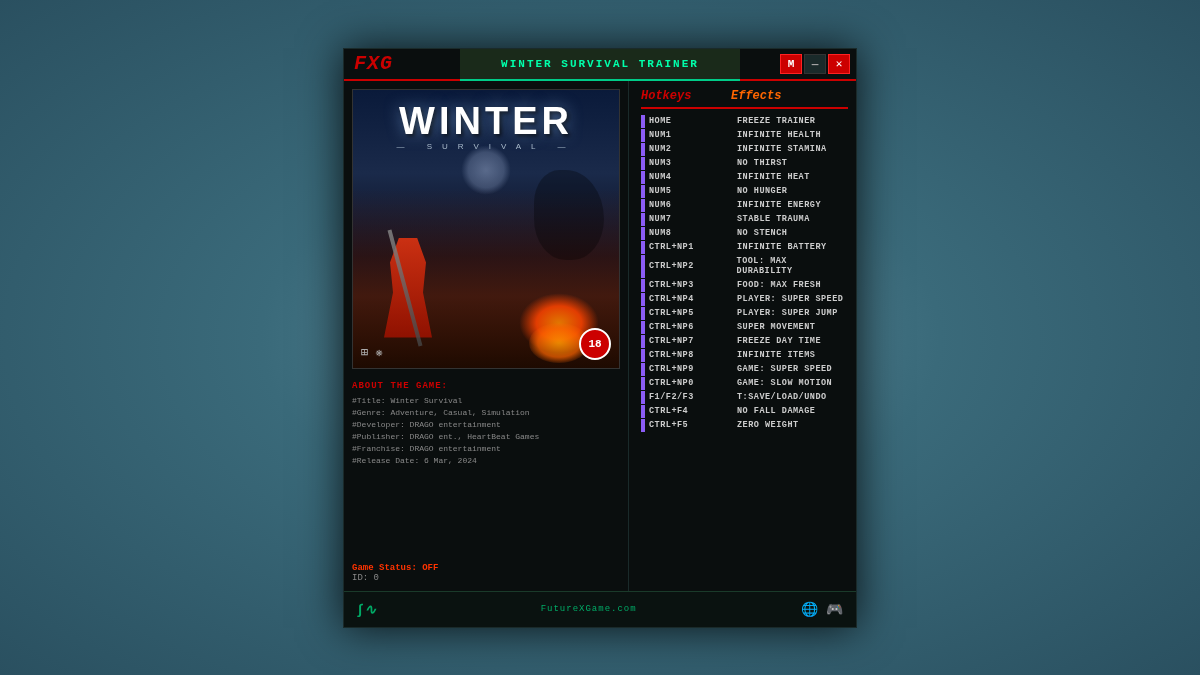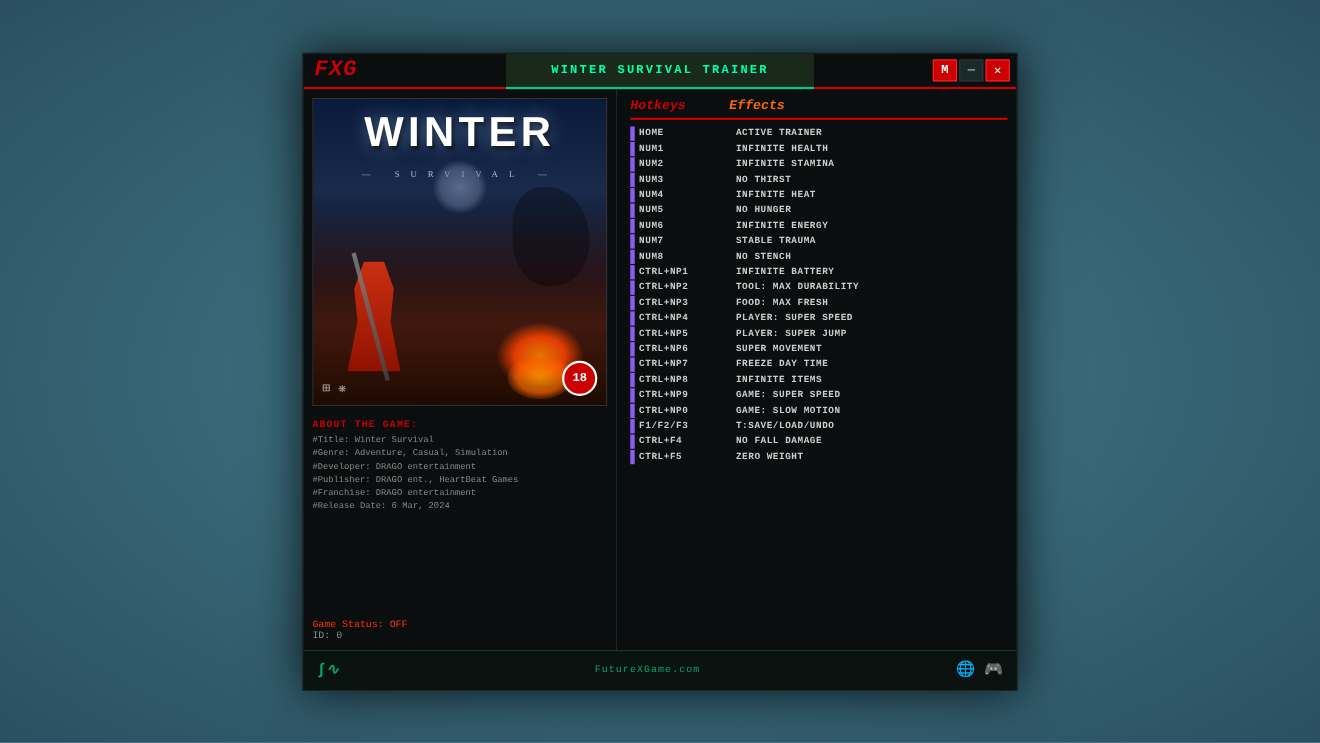--- a/index.html
+++ b/index.html
@@ -15,21 +15,21 @@
     }
     .outer-bg {
       width: 1200px;
       height: 675px;
       background: radial-gradient(ellipse at center, #5a8a9a 0%, #3a6a7a 40%, #2a5060 100%);
       display: flex;
       align-items: center;
       justify-content: center;
     }
     .trainer-window {
-      width: 650px;
+      width: 514px;
       height: 580px;
       background: #0a0e0e;
       border: 1px solid #1a2a2a;
       position: relative;
       box-shadow: 0 0 40px rgba(0,0,0,0.8);
     }
     
     .title-bar {
       width: 100%;
       height: 32px;
@@ -150,21 +150,21 @@
       line-height: 1.5;
     }
     .status-section {
       margin-top: auto;
       padding-top: 4px;
     }
     .status-game {
       color: #888888;
       font-size: 9px;
     }
-    .status-game span { color: #ff3300; font-weight: normal; }
+    .status-game span { color: #ff3300; font-weight: bold; }
     .status-id {
       color: #888888;
       font-size: 9px;
     }
     
     .right-panel {
       flex: 1;
       padding: 8px 8px 8px 12px;
       overflow-y: auto;
     }
@@ -264,21 +264,21 @@
         <div class="ctrl-btn ctrl-x">✕</div>
       </div>
     </div>
 
     <div class="main-content">
 
       <div class="left-panel">
         <div class="game-cover">
           <div style="position:absolute;top:0;left:0;right:0;bottom:0;background:linear-gradient(180deg,#0a1a3a 0%,#1a2a4a 30%,#0a0a1a 60%,#1a0a0a 100%);"></div>
           <div style="position:absolute;top:10px;left:0;right:0;text-align:center;color:#ffffff;font-size:38px;font-weight:900;font-family:Impact,sans-serif;letter-spacing:4px;text-shadow:0 0 15px rgba(150,200,255,0.5),2px 2px 4px #000;">WINTER</div>
-          <div style="position:absolute;top:64px;left:0;right:0;text-align:center;color:#aabbcc;font-size:8px;letter-spacing:10px;font-family:Liberation Serif, serif;">— SURVIVAL —</div>
+          <div style="position:absolute;top:52px;left:0;right:0;text-align:center;color:#aabbcc;font-size:8px;letter-spacing:10px;font-family:Liberation Sans, sans-serif;">— SURVIVAL —</div>
           <div style="position:absolute;top:55px;left:50%;transform:translateX(-50%);width:50px;height:50px;background:radial-gradient(circle,#99aacc 0%,#667799 50%,transparent 70%);border-radius:50%;opacity:0.5;"></div>
 
           <div style="position:absolute;bottom:0;left:0;right:0;height:180px;background:linear-gradient(to top,rgba(30,10,0,0.9) 0%,rgba(180,60,0,0.3) 40%,transparent 100%);"></div>
 
           <div style="position:absolute;bottom:30px;left:25px;width:60px;height:100px;background:linear-gradient(to bottom,#dd3311,#991100);clip-path:polygon(35% 0%,65% 0%,80% 25%,75% 55%,90% 100%,10% 100%,25% 55%,20% 25%);opacity:0.9;"></div>
 
           <div style="position:absolute;bottom:20px;left:50px;width:4px;height:120px;background:linear-gradient(to bottom,#888,#444);transform:rotate(-15deg);opacity:0.8;"></div>
 
           <div style="position:absolute;bottom:15px;right:20px;width:80px;height:60px;background:radial-gradient(ellipse,#ff8800 0%,#ff4400 40%,transparent 70%);opacity:0.85;border-radius:50%;"></div>
           <div style="position:absolute;bottom:5px;right:30px;width:60px;height:40px;background:radial-gradient(ellipse,#ffaa00 0%,#ff6600 50%,transparent 75%);opacity:0.7;border-radius:50%;"></div>
@@ -313,21 +313,21 @@
       </div>
 
       <div class="right-panel">
         <div class="hotkeys-header">
           <div class="col-hotkeys">Hotkeys</div>
           <div class="col-effects">Effects</div>
         </div>
         <div id="hotkeys-rows-container">
             <div class="hotkey-row">
               <span class="hk-key">HOME</span>
-              <span class="hk-effect">ACTIVE TRAINER</span>
+              <span class="hk-effect">FREEZE TRAINER</span>
             </div>
             <div class="hotkey-row">
               <span class="hk-key">NUM1</span>
               <span class="hk-effect">INFINITE HEALTH</span>
             </div>
             <div class="hotkey-row">
               <span class="hk-key">NUM2</span>
               <span class="hk-effect">INFINITE STAMINA</span>
             </div>
             <div class="hotkey-row">

